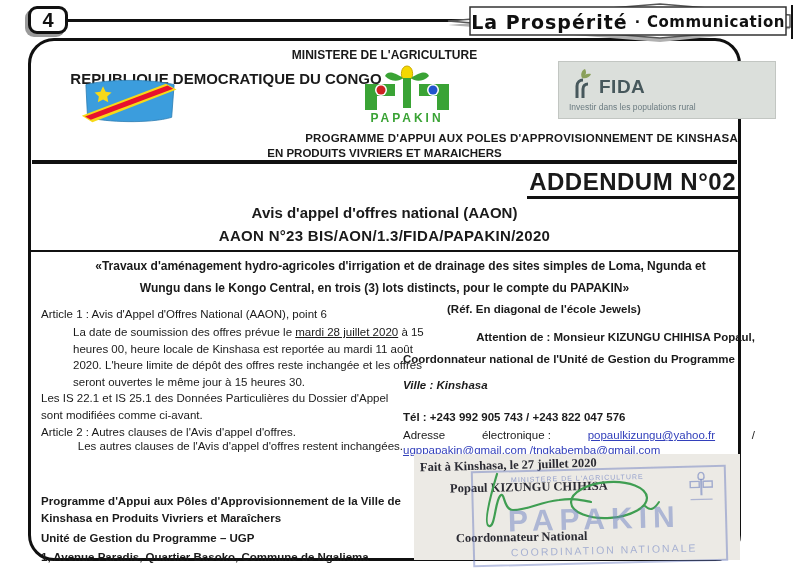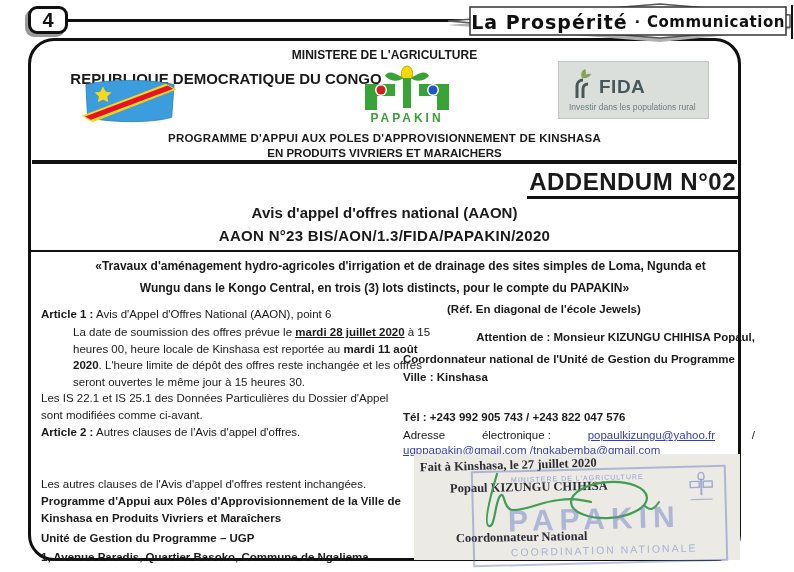--- a/index.html
+++ b/index.html
@@ -25,41 +25,41 @@
   .brand-dot { font-size:14px; font-weight:900; }
   .brand-b { font-size:15px; font-weight:900; letter-spacing:0.5px; }
 
   
   .doc {
     position:absolute; left:28px; top:38px; width:713px; height:523px;
     border:3px solid #101010; border-radius:26px; background:#fff;
   }
   .abs { position:absolute; }
   .ctr { left:0; right:0; text-align:center; }
-  .b { font-weight:bold; }
+  .b { font-weight:normal; }
   .doc-text { color:#1a1a1a; }
 
   .ministry { top:7px; font-size:12px; font-weight:bold; }
   .republic { left:30px; top:29px; width:330px; text-align:center; font-size:15px; font-weight:bold; }
-  .program1 { top:91px; font-size:11.5px; font-weight:bold; letter-spacing:0.2px; }
+  .program1 { top:91px; font-size:11.5px; font-weight:bold; letter-spacing:0.2px;text-align:right; }
   .program2 { top:106px; font-size:11.5px; font-weight:bold; }
   .rule-thick { left:1px; right:1px; top:119px; height:4px; background:#111; }
   .addendum { top:127px; font-size:24px; font-weight:900; letter-spacing:0.5px;text-align:right; }
   .addendum span { border-bottom:3px solid #111; padding:0 2px 1px; }
   .subtitle1 { top:163px; font-size:15px; font-weight:bold; }
   .subtitle2 { top:186px; font-size:15px; font-weight:bold; letter-spacing:0.3px; }
   .rule-thin { left:0; right:0; top:209px; height:2px; background:#111; }
   .obj1 { top:218px; font-size:12px; font-weight:bold;padding-left:32px; }
   .obj2 { top:240px; font-size:12px; font-weight:bold; }
 
   
   .flag { left:50px; top:37px; }
   .papakin-logo { left:320px; top:21px; }
   .fida-box {
-    left:527px; top:20px; width:151px; height:58px;
+    left:527px; top:20px; width:218px; height:58px;
     background:#dbdfdb; border:1px solid #c2c6c2; padding:6px 8px 0 10px;
   }
   .fida-row { display:flex; align-items:flex-end; gap:4px; }
   .fida-name { font-size:19px; font-weight:bold; color:#47585c; letter-spacing:0.5px; }
   .fida-tag { margin-top:4px; font-size:8.5px; color:#6b7b80; }
 
   
   .body-txt { font-size:11.5px; line-height:16.5px; color:#1a1a1a; }
   .leftcol { left:10px; width:362px; }
   .rightcol { left:372px; width:352px; }
@@ -168,29 +168,29 @@
     <div class="abs leftcol body-txt" style="top:265px;">
       <span class="b">Article 1 :</span><span> Avis d'Appel d'Offres National (AAON), point 6</span>
     </div>
     <div class="abs leftcol body-txt" style="top:283px;margin-left:32px;">
       <span>La date de soumission des offres prévue le </span><span class="b u">mardi 28 juillet 2020</span><span> à 15 heures 00, heure locale de Kinshasa est reportée au </span><span class="b">mardi 11 août 2020</span><span>. L'heure limite de dépôt des offres reste inchangée et les offres seront ouvertes le même jour à 15 heures 30.</span>
     </div>
     <div class="abs leftcol body-txt" style="top:349px;">Les IS 22.1 et IS 25.1 des Données Particulières du Dossier d'Appel sont modifiées comme ci-avant.</div>
     <div class="abs leftcol body-txt" style="top:383px;">
       <span class="b">Article 2 :</span><span> Autres clauses de l'Avis d'appel d'offres.</span>
     </div>
-    <div class="abs leftcol body-txt" style="top:435px;">Les autres clauses de l'Avis d'appel d'offres restent inchangées.</div>
+    <div class="abs leftcol body-txt" style="top:397px;text-align:right;">Les autres clauses de l'Avis d'appel d'offres restent inchangées.</div>
     <div class="abs leftcol body-txt orgblock" style="top:452px;">Programme d'Appui aux Pôles d'Approvisionnement de la Ville de Kinshasa en Produits Vivriers et Maraîchers</div>
     <div class="abs leftcol body-txt orgblock" style="top:489px;">Unité de Gestion du Programme – UGP</div>
     <div class="abs leftcol body-txt orgblock" style="top:508px;">1, Avenue Paradis, Quartier Basoko, Commune de Ngaliema</div>
 
     <div class="abs rightcol body-txt rline" style="top:260px;margin-left:44px;">(Réf. En diagonal de l'école Jewels)</div>
     <div class="abs rightcol body-txt rline" style="top:288px;text-align:right;">Attention de : Monsieur KIZUNGU CHIHISA Popaul,</div>
     <div class="abs rightcol body-txt rline" style="top:310px;">Coordonnateur national de l'Unité de Gestion du Programme</div>
-    <div class="abs rightcol body-txt rline" style="top:328px;">Ville : Kinshasa</div>
+    <div class="abs rightcol body-txt rline" style="top:336px;font-style:italic;">Ville : Kinshasa</div>
     <div class="abs rightcol body-txt rline" style="top:368px;">Tél : +243 992 905 743 / +243 822 047 576</div>
     <div class="abs rightcol body-txt email-line1" style="top:386px;">
       <span>Adresse</span>
       <span>électronique :</span>
       <span class="email">popaulkizungu@yahoo.fr</span>
       <span>/</span>
     </div>
     <div class="abs rightcol body-txt" style="top:401px;">
       <span class="email">ugppapakin@gmail.com</span>
       <span class="email">/tngkabemba@gmail.com</span>

